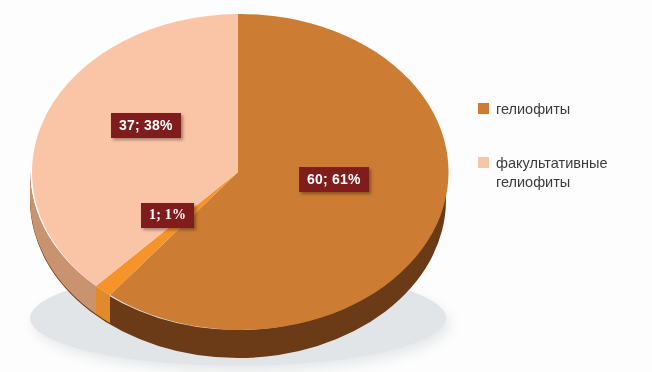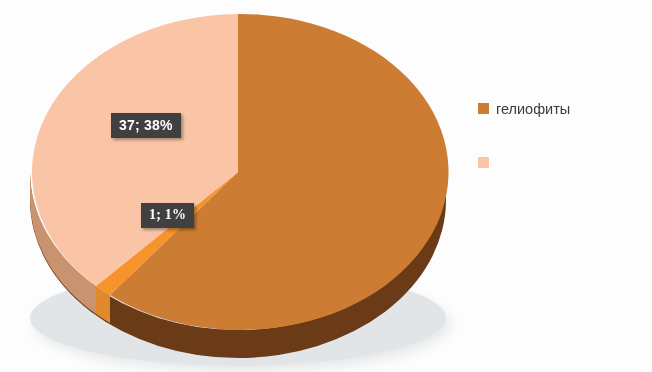--- a/index.html
+++ b/index.html
@@ -26,21 +26,21 @@
   }
   #pie-svg {
     position: absolute;
     left: 0;
     top: 0;
   }
 
   
   .data-label {
     position: absolute;
-    background: #404040;
+    background: #7f1d1d;
     color: #ffffff;
     font-weight: bold;
     font-size: 14px;
     line-height: 1;
     padding: 5px 8px 6px 8px;
     white-space: nowrap;
     box-shadow: 2px 2px 3px rgba(0,0,0,0.35);
     letter-spacing: 0.2px;
   }
   #label-0 { left: 299px; top: 167px; }
@@ -118,30 +118,32 @@
                Z" fill="#f7932b"></path>
 
       <path d="M 238 172
                L 96 286
                A 208 158 0 0 1 238 14
                Z" fill="#fac5a7"></path>
     </svg>
 
     <div class="data-label" id="label-2">37; 38%</div>
 
+    <div class="data-label" id="label-0">60; 61%</div>
 
     <div class="data-label" id="label-1">1; 1%</div>
   </div>
 
   <div id="legend">
 
     <div class="legend-item">
       <span class="legend-swatch" style="background:#cd7d33;"></span>
       <span class="legend-label">гелиофиты</span>
     </div>
 
 
     <div class="legend-item">
       <span class="legend-swatch" style="background:#fac5a7;"></span>
+      <span class="legend-label">факультативные гелиофиты</span>
     </div>
   </div>
 
 </div>
 
 </body></html>

